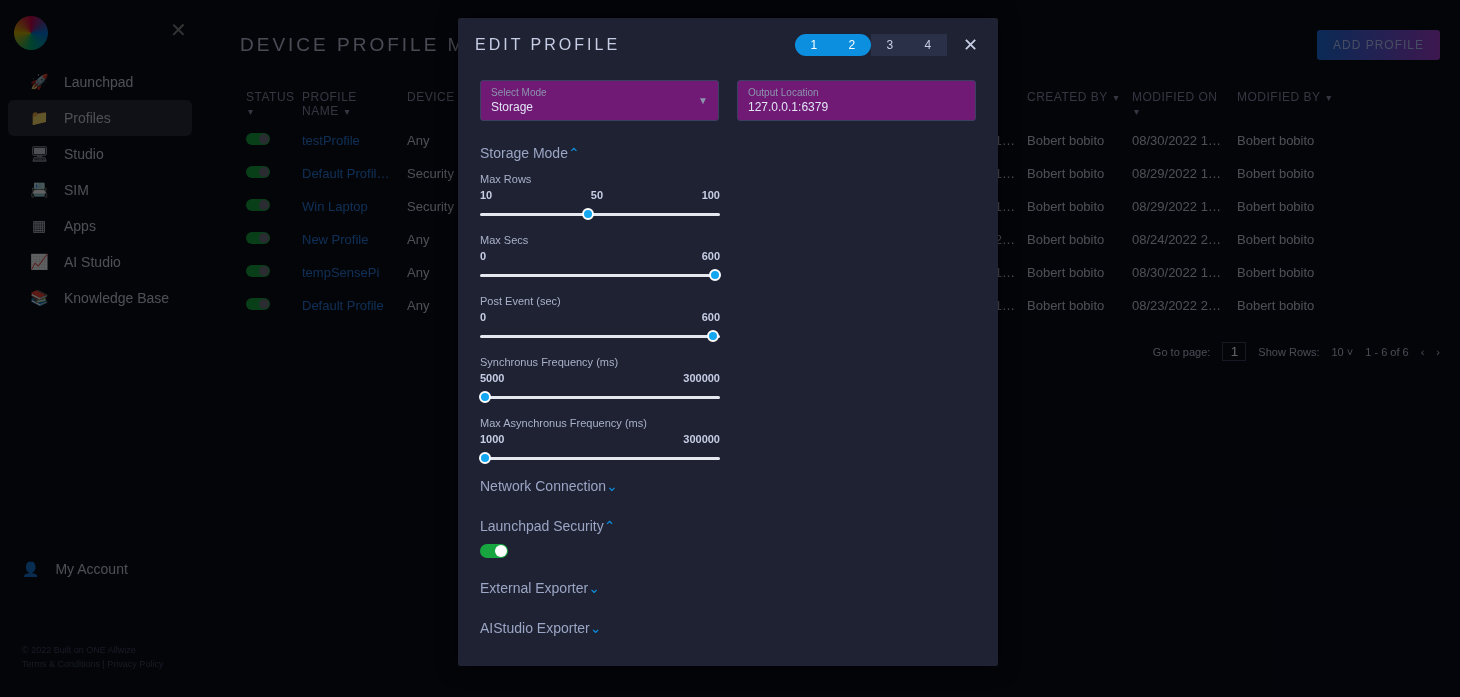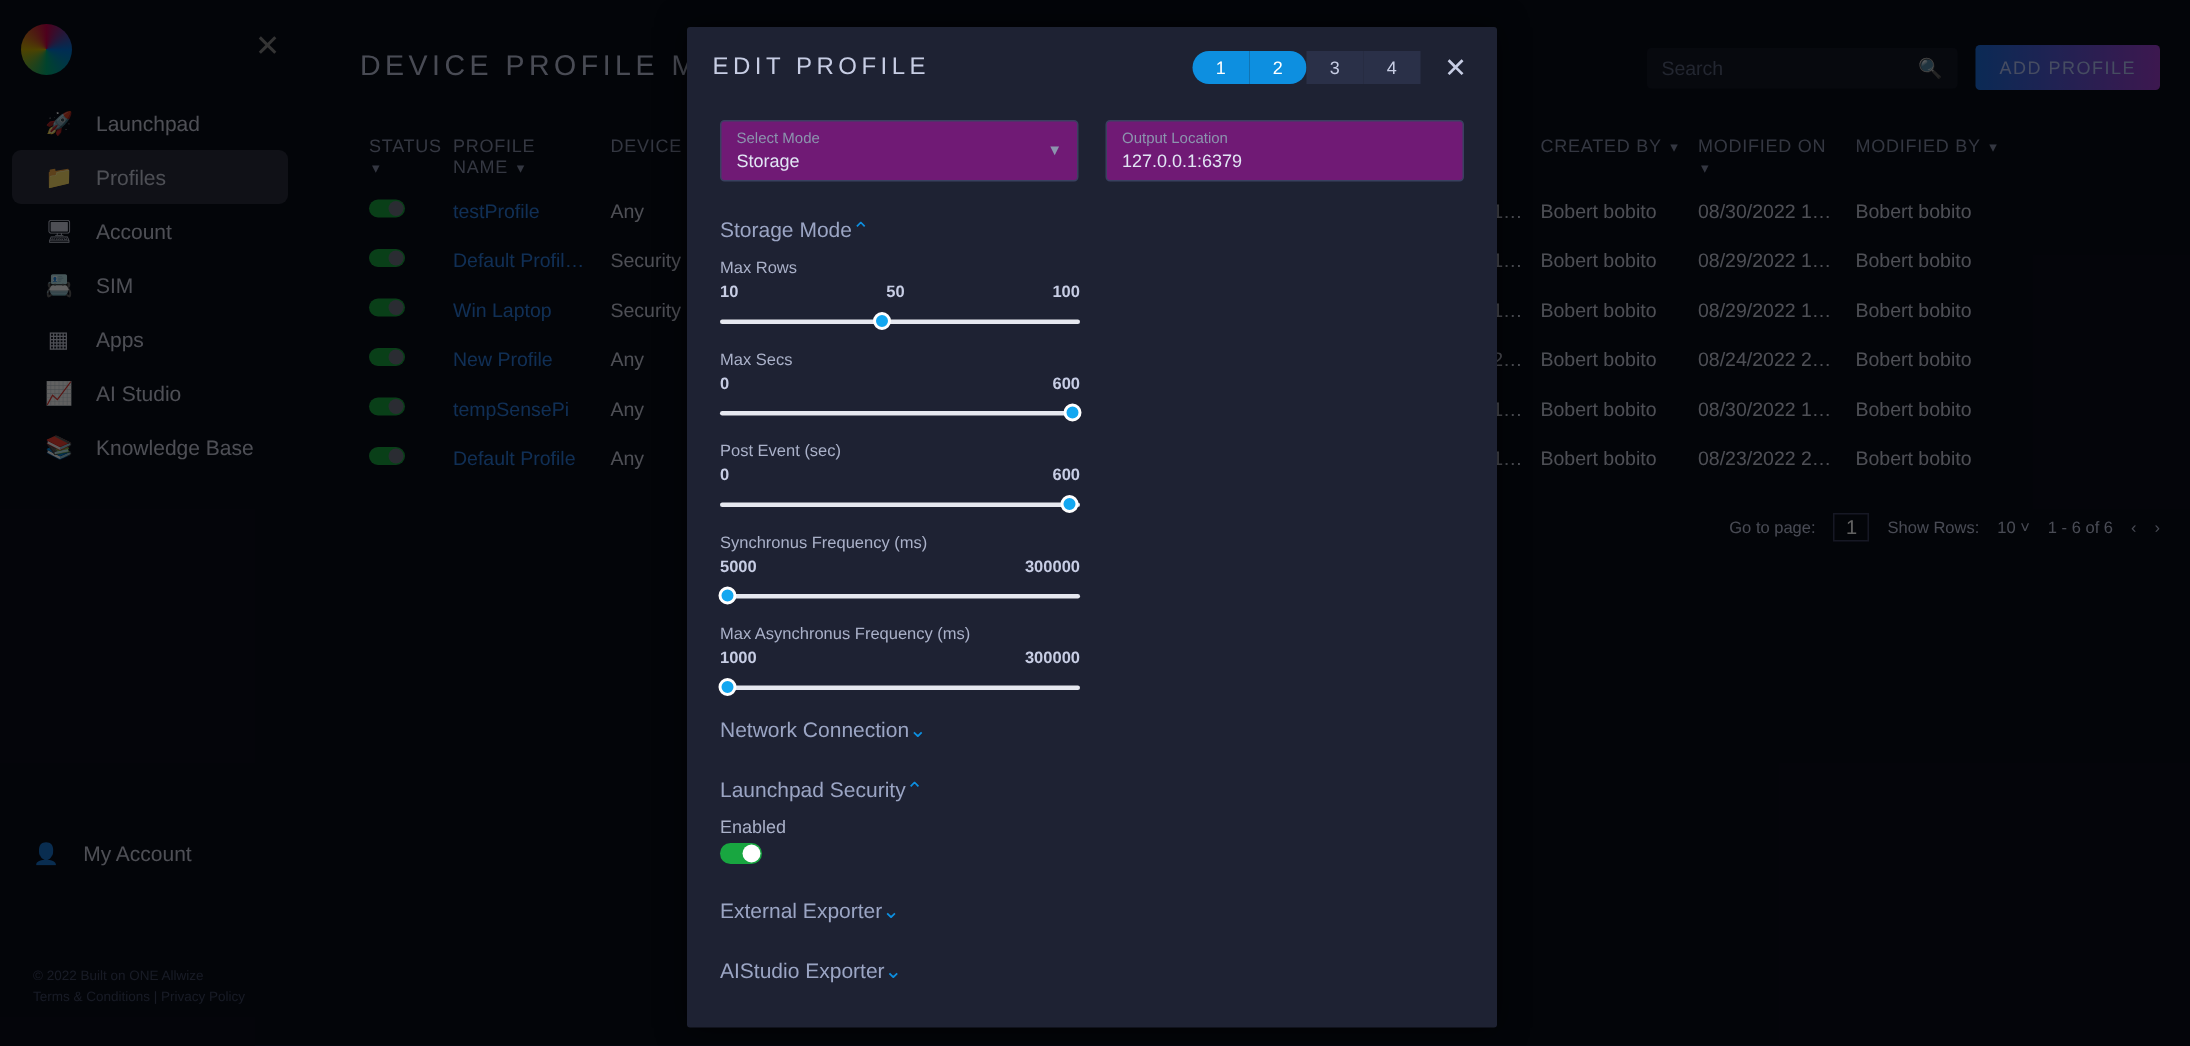--- a/index.html
+++ b/index.html
@@ -76,21 +76,21 @@
     <li>
         <span class="ico">🚀</span>
         <span>Launchpad</span>
       </li>
     <li class="active">
         <span class="ico">📁</span>
         <span>Profiles</span>
       </li>
     <li>
         <span class="ico">🖥</span>
-        <span>Account</span>
+        <span>Studio</span>
       </li>
     <li>
         <span class="ico">📇</span>
         <span>SIM</span>
       </li>
     <li>
         <span class="ico">▦</span>
         <span>Apps</span>
       </li>
     <li>
@@ -109,24 +109,20 @@
   <div class="foot">
     <div>© 2022 Built on ONE Allwize</div>
     <a>Terms &amp; Conditions | Privacy Policy</a>
   </div>
 </div>
 
 <div class="main">
   <div class="titlebar">
     <h1>DEVICE PROFILE MANAGEMENT</h1>
     <div style="display:flex;gap:12px;align-items:center">
-      <div class="search">
-        <span>Search</span>
-        <span>🔍</span>
-      </div>
       <button class="addbtn">ADD PROFILE</button>
     </div>
   </div>
 
   <div class="tbl">
     <div class="hdr">
       <div class="c-status"><span>STATUS</span> <span class="filt">▾</span></div>
       <div class="c-name"><span>PROFILE NAME</span> <span class="filt">▾</span></div>
       <div class="c-type"><span>DEVICE TYPE</span></div>
       <div class="c-cby"><span>CREATED BY</span> <span class="filt">▾</span></div>
@@ -288,21 +284,20 @@
         <span>Network Connection</span>
         <span class="chev">⌄</span>
       </div>
     </div>
 
     <div class="sect">
       <div class="secthdr">
         <span>Launchpad Security</span>
         <span class="chev">⌃</span>
       </div>
-      <div class="sub">Enabled</div>
       <span class="switch"></span>
     </div>
 
     <div class="sect">
       <div class="secthdr">
         <span>External Exporter</span>
         <span class="chev">⌄</span>
       </div>
     </div>
 

